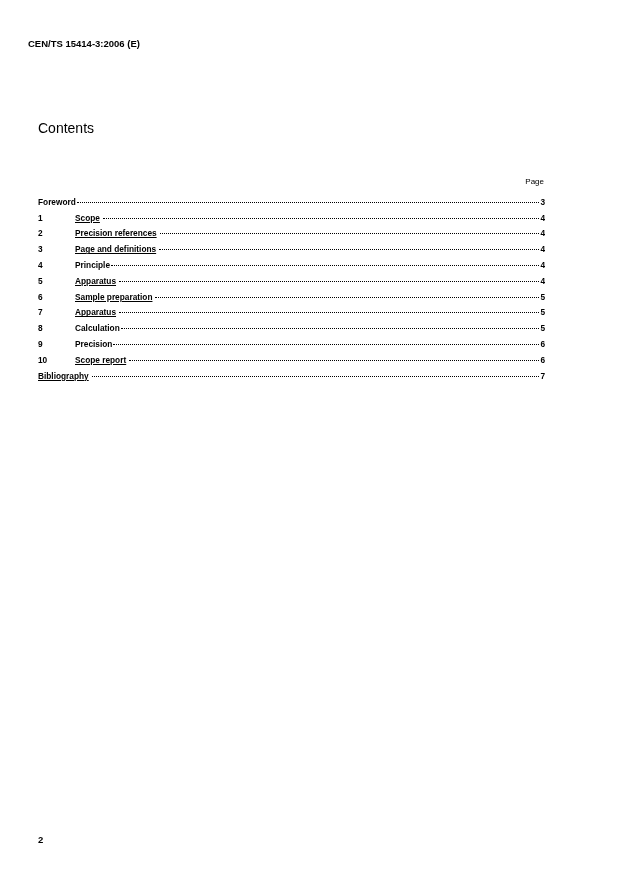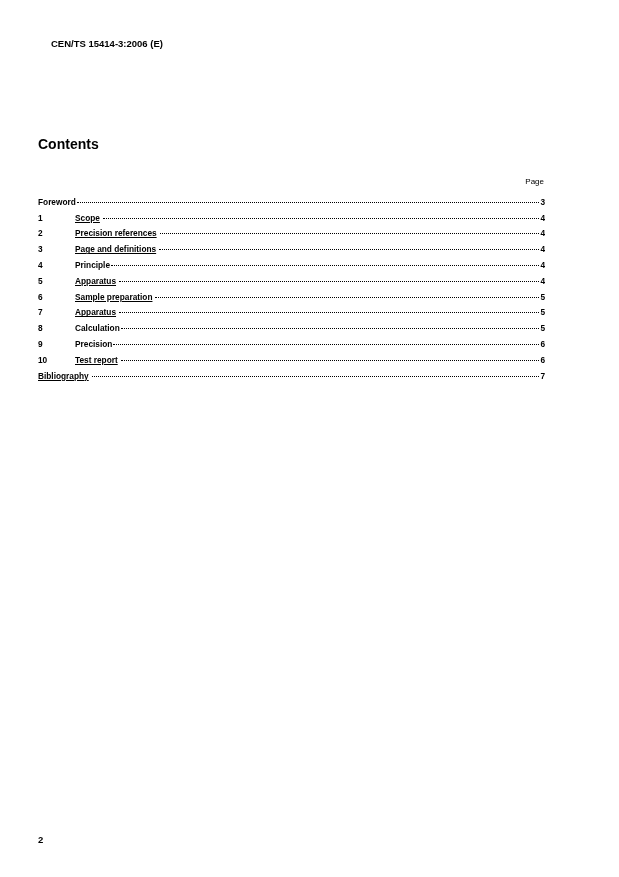--- a/index.html
+++ b/index.html
@@ -10,31 +10,31 @@
     body {
       width: 619px;
       height: 877px;
       position: relative;
       overflow: hidden;
       font-family: "Liberation Sans", sans-serif;
       color: #000;
     }
     .doc-id {
       position: absolute;
-      left: 51px;
+      left: 28px;
       top: 38px;
       font-size: 9.5px;
       font-weight: bold;
     }
     .contents-title {
       position: absolute;
       left: 38px;
-      top: 136px;
+      top: 120px;
       font-size: 14px;
-      font-weight: bold;
+      font-weight: normal;
     }
     .page-col-label {
       position: absolute;
       right: 75px;
       top: 177px;
       font-size: 8px;
       font-weight: normal;
       margin-left: 41px;
     }
     .toc {
@@ -149,21 +149,21 @@
     <span class="toc-page">5</span>
   </div>
   <div class="toc-row">
     <span class="toc-num">9</span>
     <span class="toc-title">Precision</span>
     <span class="toc-leader"></span>
     <span class="toc-page">6</span>
   </div>
   <div class="toc-row">
     <span class="toc-num">10</span>
-    <span class="toc-title spaced">Test report</span>
+    <span class="toc-title spaced">Scope report</span>
     <span class="toc-leader"></span>
     <span class="toc-page">6</span>
   </div>
   <div class="toc-row">
     <span class="toc-title spaced">Bibliography</span>
     <span class="toc-leader"></span>
     <span class="toc-page">7</span>
   </div>
 </div>
 

